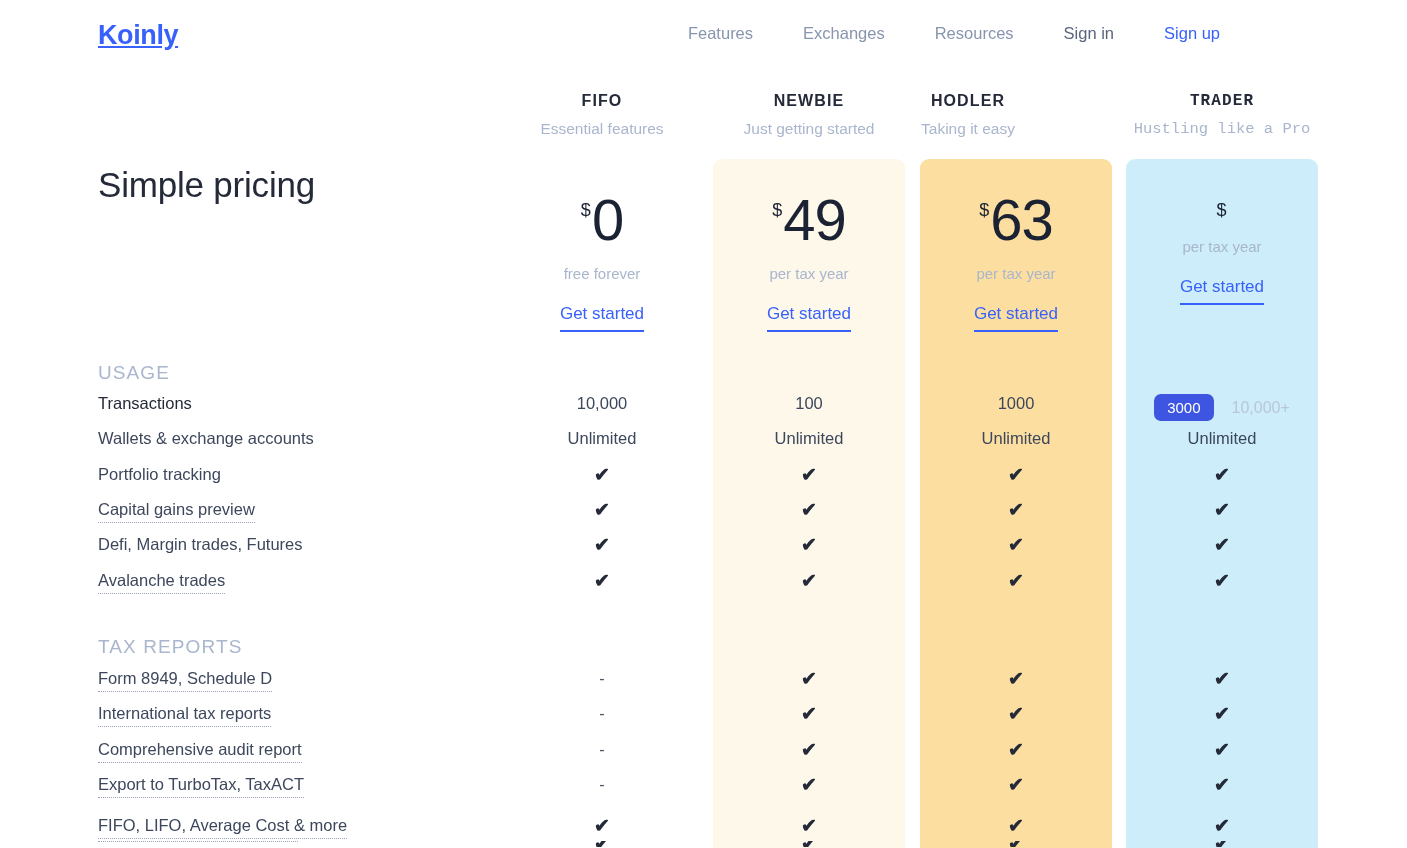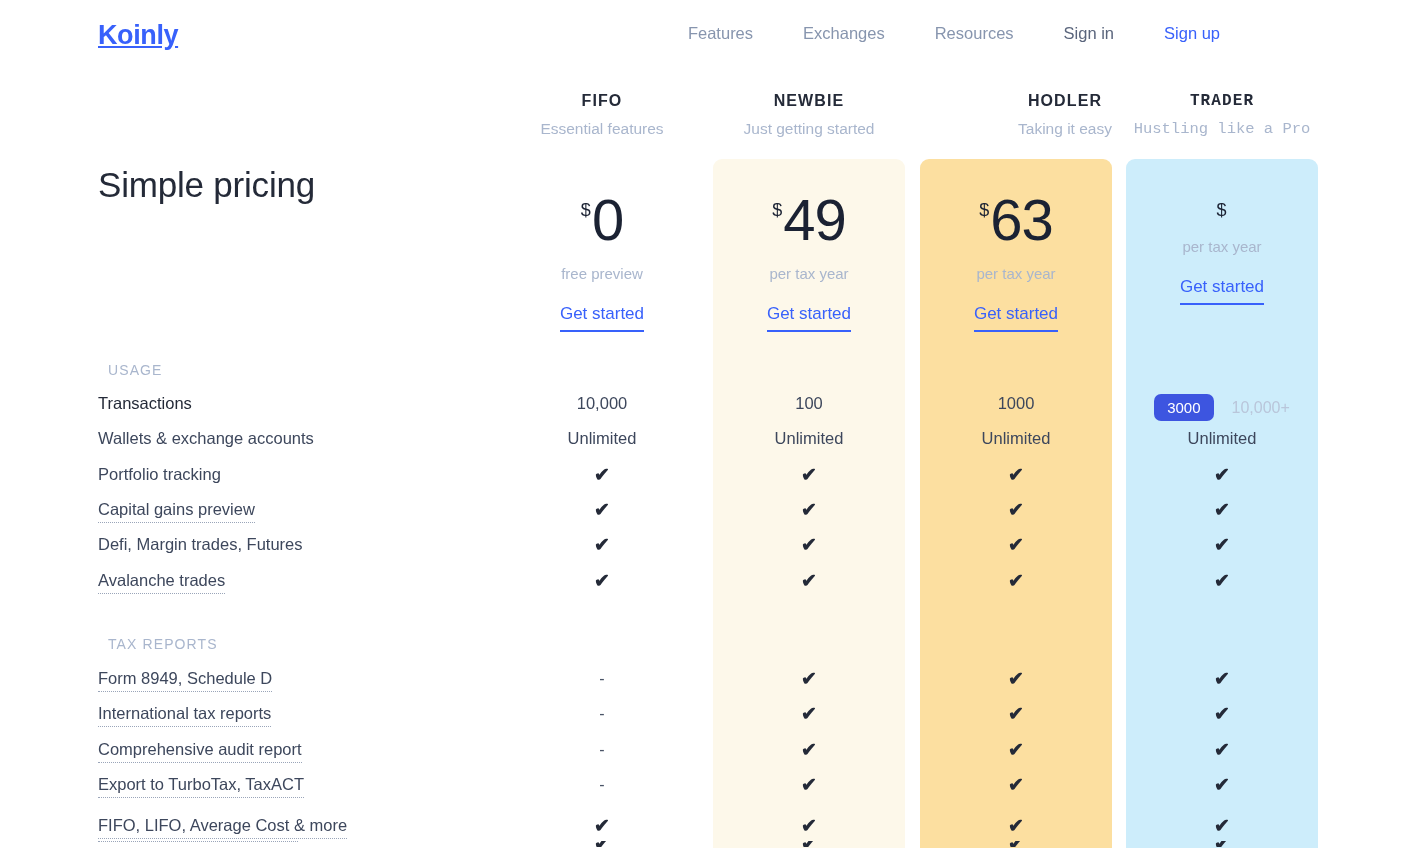--- a/index.html
+++ b/index.html
@@ -38,21 +38,21 @@
   .card.c2 { left:920px;  background:#fcdfa0; }
   .card.c3 { left:1126px; background:#cdedfb; }
 
   
   .plans { position:absolute; left:0; top:0; width:1407px; }
   .plan {
     position:absolute; top:92px; width:210px; text-align:center;
   }
   .plan.p0 { left:497px; }
   .plan.p1 { left:704px; }
-  .plan.p2 { left:960px; }
+  .plan.p2 { left:863px; }
   .plan.p3 { left:1117px;font-family:Liberation Mono, monospace; }
   .plan-name {
     font-size:16px; letter-spacing:1.1px; font-weight:bold;
     color:#242a38;
   }
   .plan-tag {
     margin-top:10px; font-size:15.5px; color:#a9b6cd;
   }
 
   
@@ -86,21 +86,21 @@
   
   .headline {
     position:absolute; left:98px; top:165px;
     font-size:35px; font-weight:400; color:#242a38; letter-spacing:-0.2px;
   }
 
   
   .table { position:absolute; left:0; top:0; width:1407px; }
   .sect-head {
     position:absolute; left:98px;
-    font-size:14px; letter-spacing:1.1px; color:#a9b6cd;margin-left:10px;
+    font-size:19px; letter-spacing:1.1px; color:#a9b6cd;
   }
   .row { position:absolute; left:0; width:1407px; height:35px; }
   .row-label {
     position:absolute; left:98px; top:0;
     font-size:16.5px; color:#3d475c; white-space:nowrap;
   }
   .row-label.bold { color:#242a38; }
   .row-label.dotted {
     border-bottom:1px dotted #9aa5b9; padding-bottom:3px;
   }
@@ -181,21 +181,21 @@
     <div class="plan-name">TRADER</div>
     <div class="plan-tag">Hustling like a Pro</div>
   </div>
 </div>
 
 <div class="price-block p0">
   <div class="price">
     <span class="cur">$</span>
     <span class="amt">0</span>
   </div>
-  <div class="price-note">free preview</div>
+  <div class="price-note">free forever</div>
   <a class="cta" href="#">Get started</a>
 </div>
 <div class="price-block p1">
   <div class="price">
     <span class="cur">$</span>
     <span class="amt">49</span>
   </div>
   <div class="price-note">per tax year</div>
   <a class="cta" href="#">Get started</a>
 </div>

